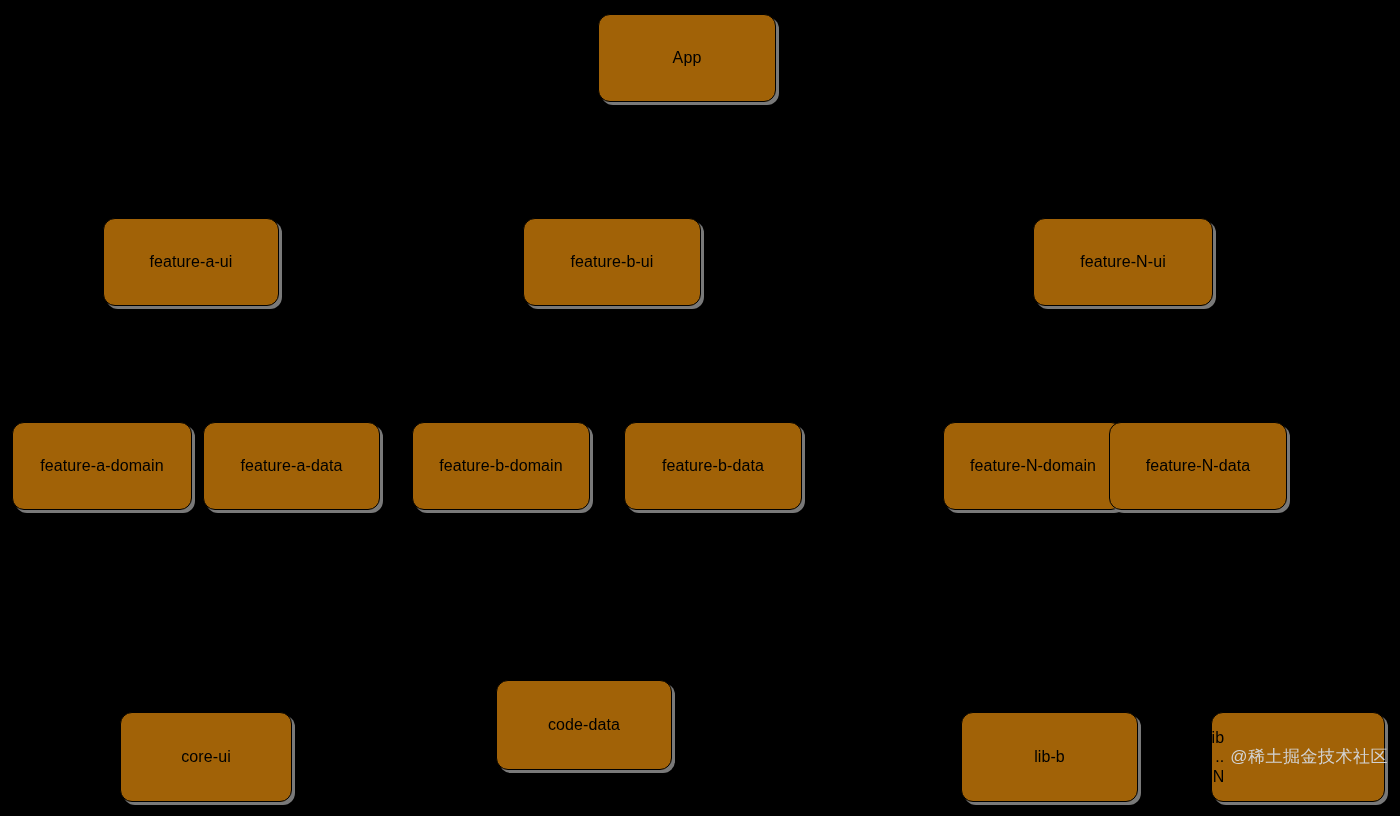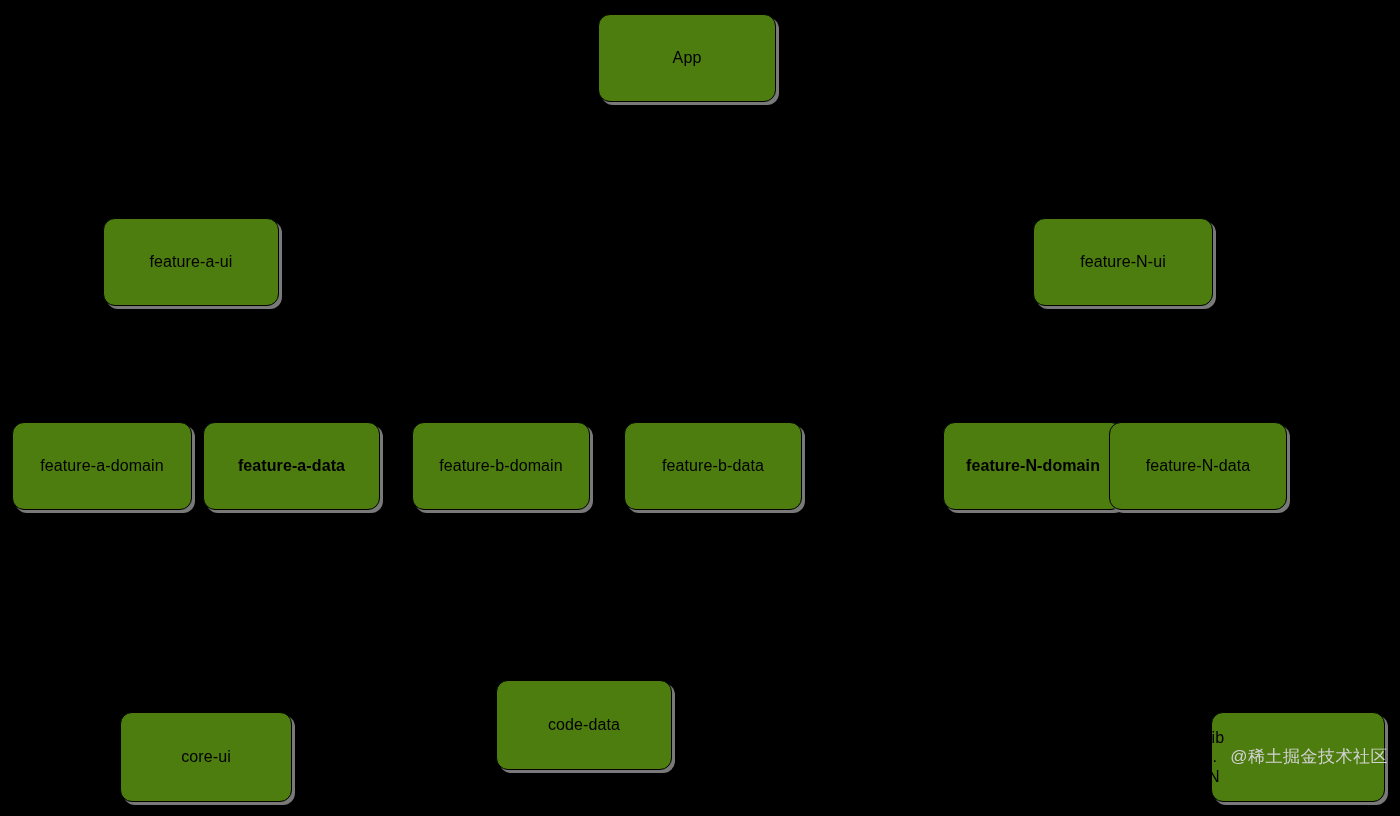--- a/index.html
+++ b/index.html
@@ -15,31 +15,31 @@
   }
   #canvas {
     position: relative;
     width: 1400px;
     height: 816px;
     background: #000000;
   }
   .node {
     position: absolute;
     box-sizing: border-box;
-    background: #4d7c0f;
+    background: #a16207;
     border: 1px solid #000000;
     border-radius: 12px;
     display: flex;
     align-items: center;
     justify-content: center;
     color: #000000;
     font-size: 16px;
     line-height: 1.2;
     letter-spacing: 0.1px;
-    text-align: left;
+    text-align: right;
     box-shadow: 3px 3px 0 0 rgba(128,128,128,0.95);
     user-select: none;
   }
   .node .label {
     display: block;
     pointer-events: none;
   }
   .node.has-mark {
     flex-direction: row;
     justify-content: center;
@@ -55,44 +55,50 @@
 </head>
 <body>
 
 <div id="canvas">
     <div class="node" style="left: 598px; top: 14px; width: 178px; height: 88px;">
       <span class="label">App</span>
     </div>
     <div class="node" style="left: 103px; top: 218px; width: 176px; height: 88px;">
       <span class="label">feature-a-ui</span>
     </div>
+    <div class="node" style="left: 523px; top: 218px; width: 178px; height: 88px;">
+      <span class="label">feature-b-ui</span>
+    </div>
     <div class="node" style="left: 1033px; top: 218px; width: 180px; height: 88px;">
       <span class="label">feature-N-ui</span>
     </div>
     <div class="node" style="left: 12px; top: 422px; width: 180px; height: 88px;">
       <span class="label">feature-a-domain</span>
     </div>
-    <div class="node" style="left: 203px; top: 422px; width: 177px; height: 88px; font-weight: bold;">
+    <div class="node" style="left: 203px; top: 422px; width: 177px; height: 88px;">
       <span class="label">feature-a-data</span>
     </div>
     <div class="node" style="left: 412px; top: 422px; width: 178px; height: 88px;">
       <span class="label">feature-b-domain</span>
     </div>
     <div class="node" style="left: 624px; top: 422px; width: 178px; height: 88px;">
       <span class="label">feature-b-data</span>
     </div>
-    <div class="node" style="left: 943px; top: 422px; width: 180px; height: 88px; font-weight: bold;">
+    <div class="node" style="left: 943px; top: 422px; width: 180px; height: 88px;">
       <span class="label">feature-N-domain</span>
     </div>
     <div class="node" style="left: 1109px; top: 422px; width: 178px; height: 88px;">
       <span class="label">feature-N-data</span>
     </div>
     <div class="node" style="left: 120px; top: 712px; width: 172px; height: 90px;">
       <span class="label">core-ui</span>
     </div>
     <div class="node" style="left: 496px; top: 680px; width: 176px; height: 90px;">
       <span class="label">code-data</span>
     </div>
+    <div class="node" style="left: 961px; top: 712px; width: 177px; height: 90px;">
+      <span class="label">lib-b</span>
+    </div>
     <div class="node has-mark" style="left: 1211px; top: 712px; width: 174px; height: 90px;">
       <span class="label">lib .. N</span>
       <span class="watermark">@稀土掘金技术社区</span>
     </div>
   </div>
 
 </body></html>

